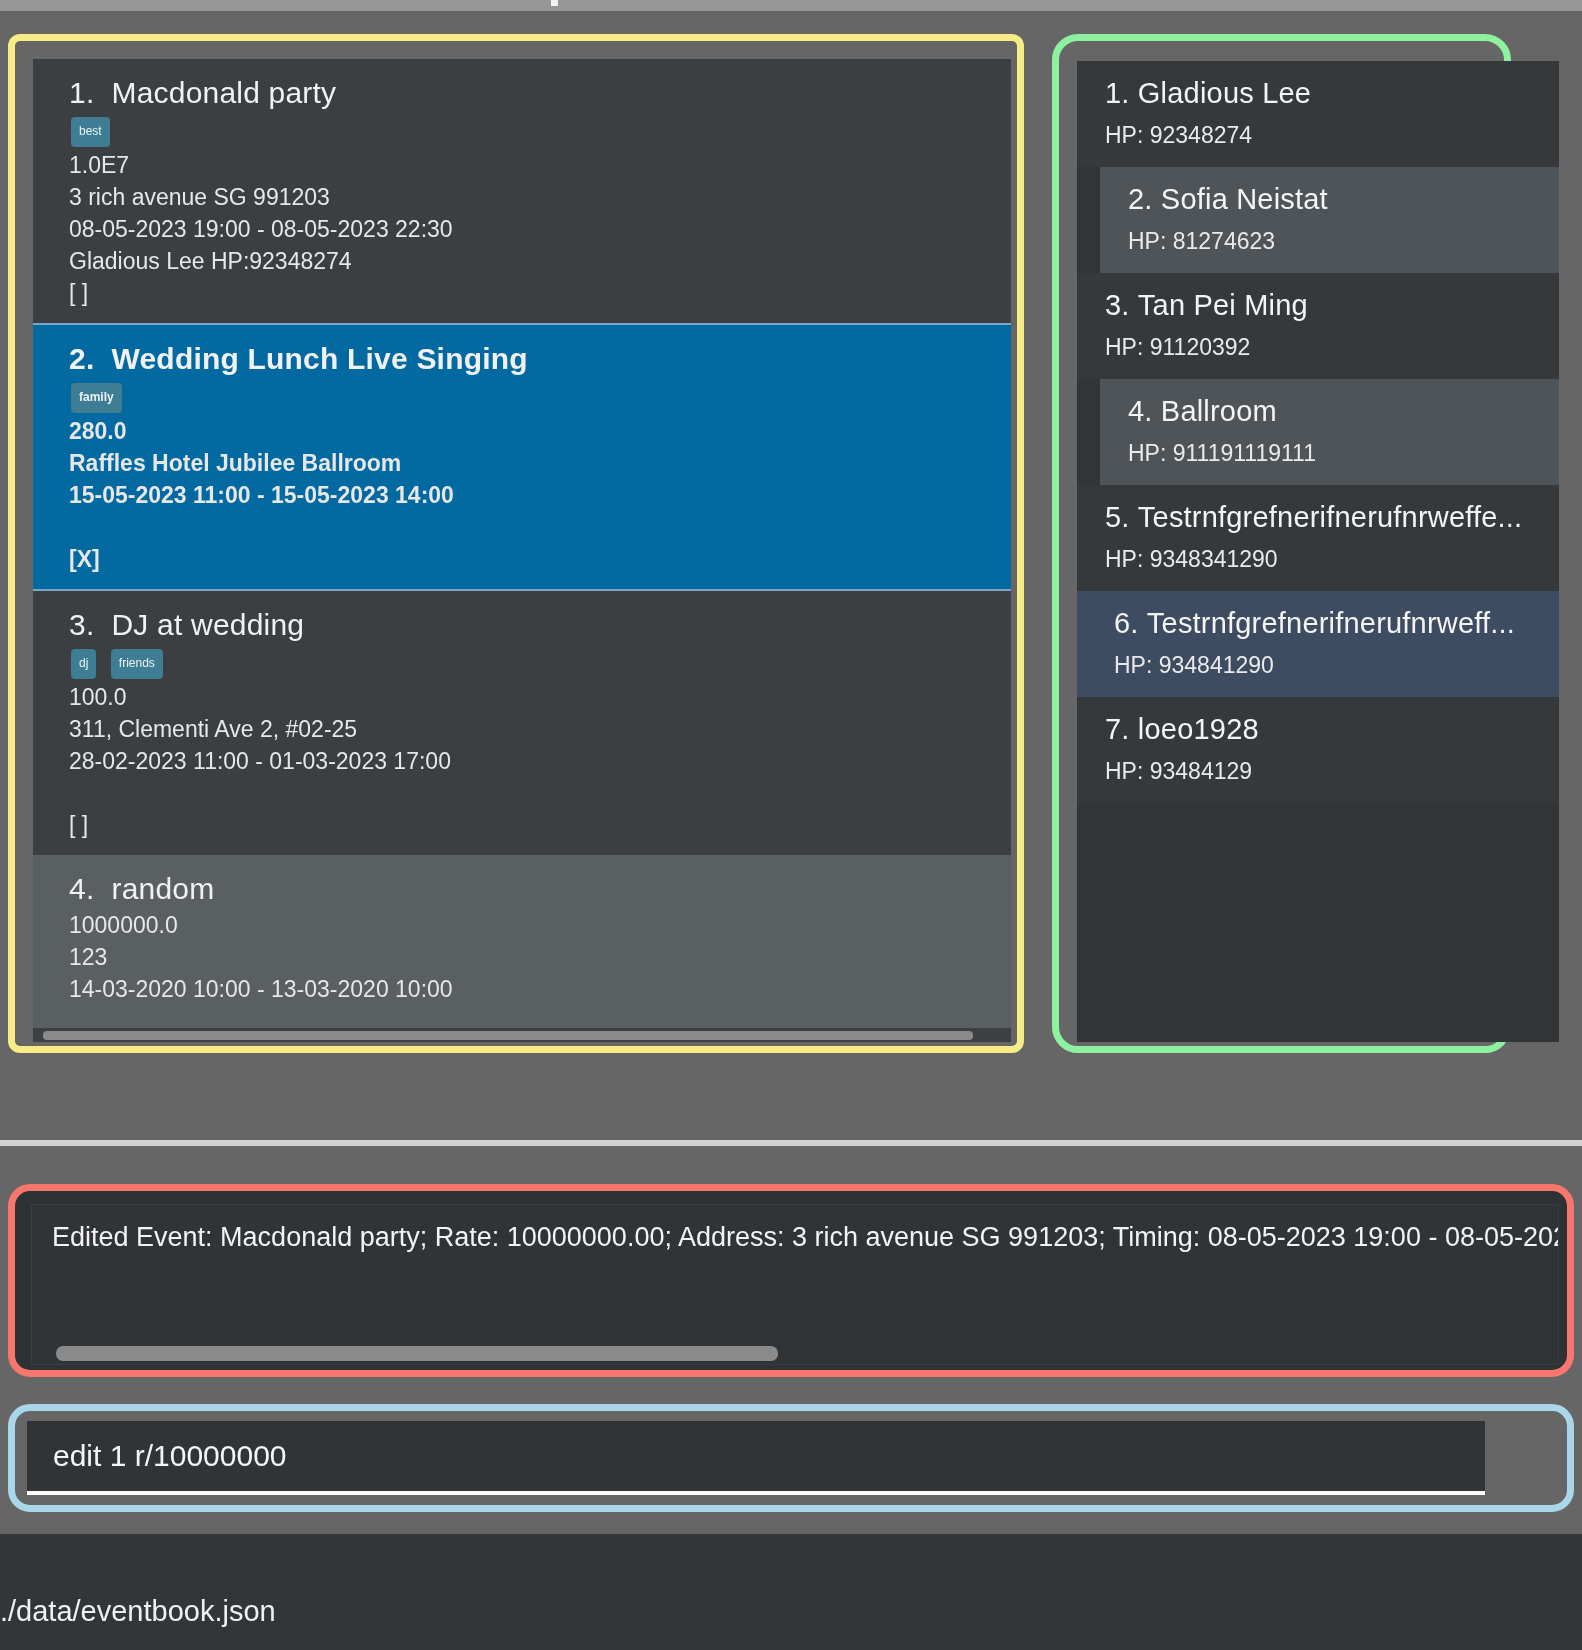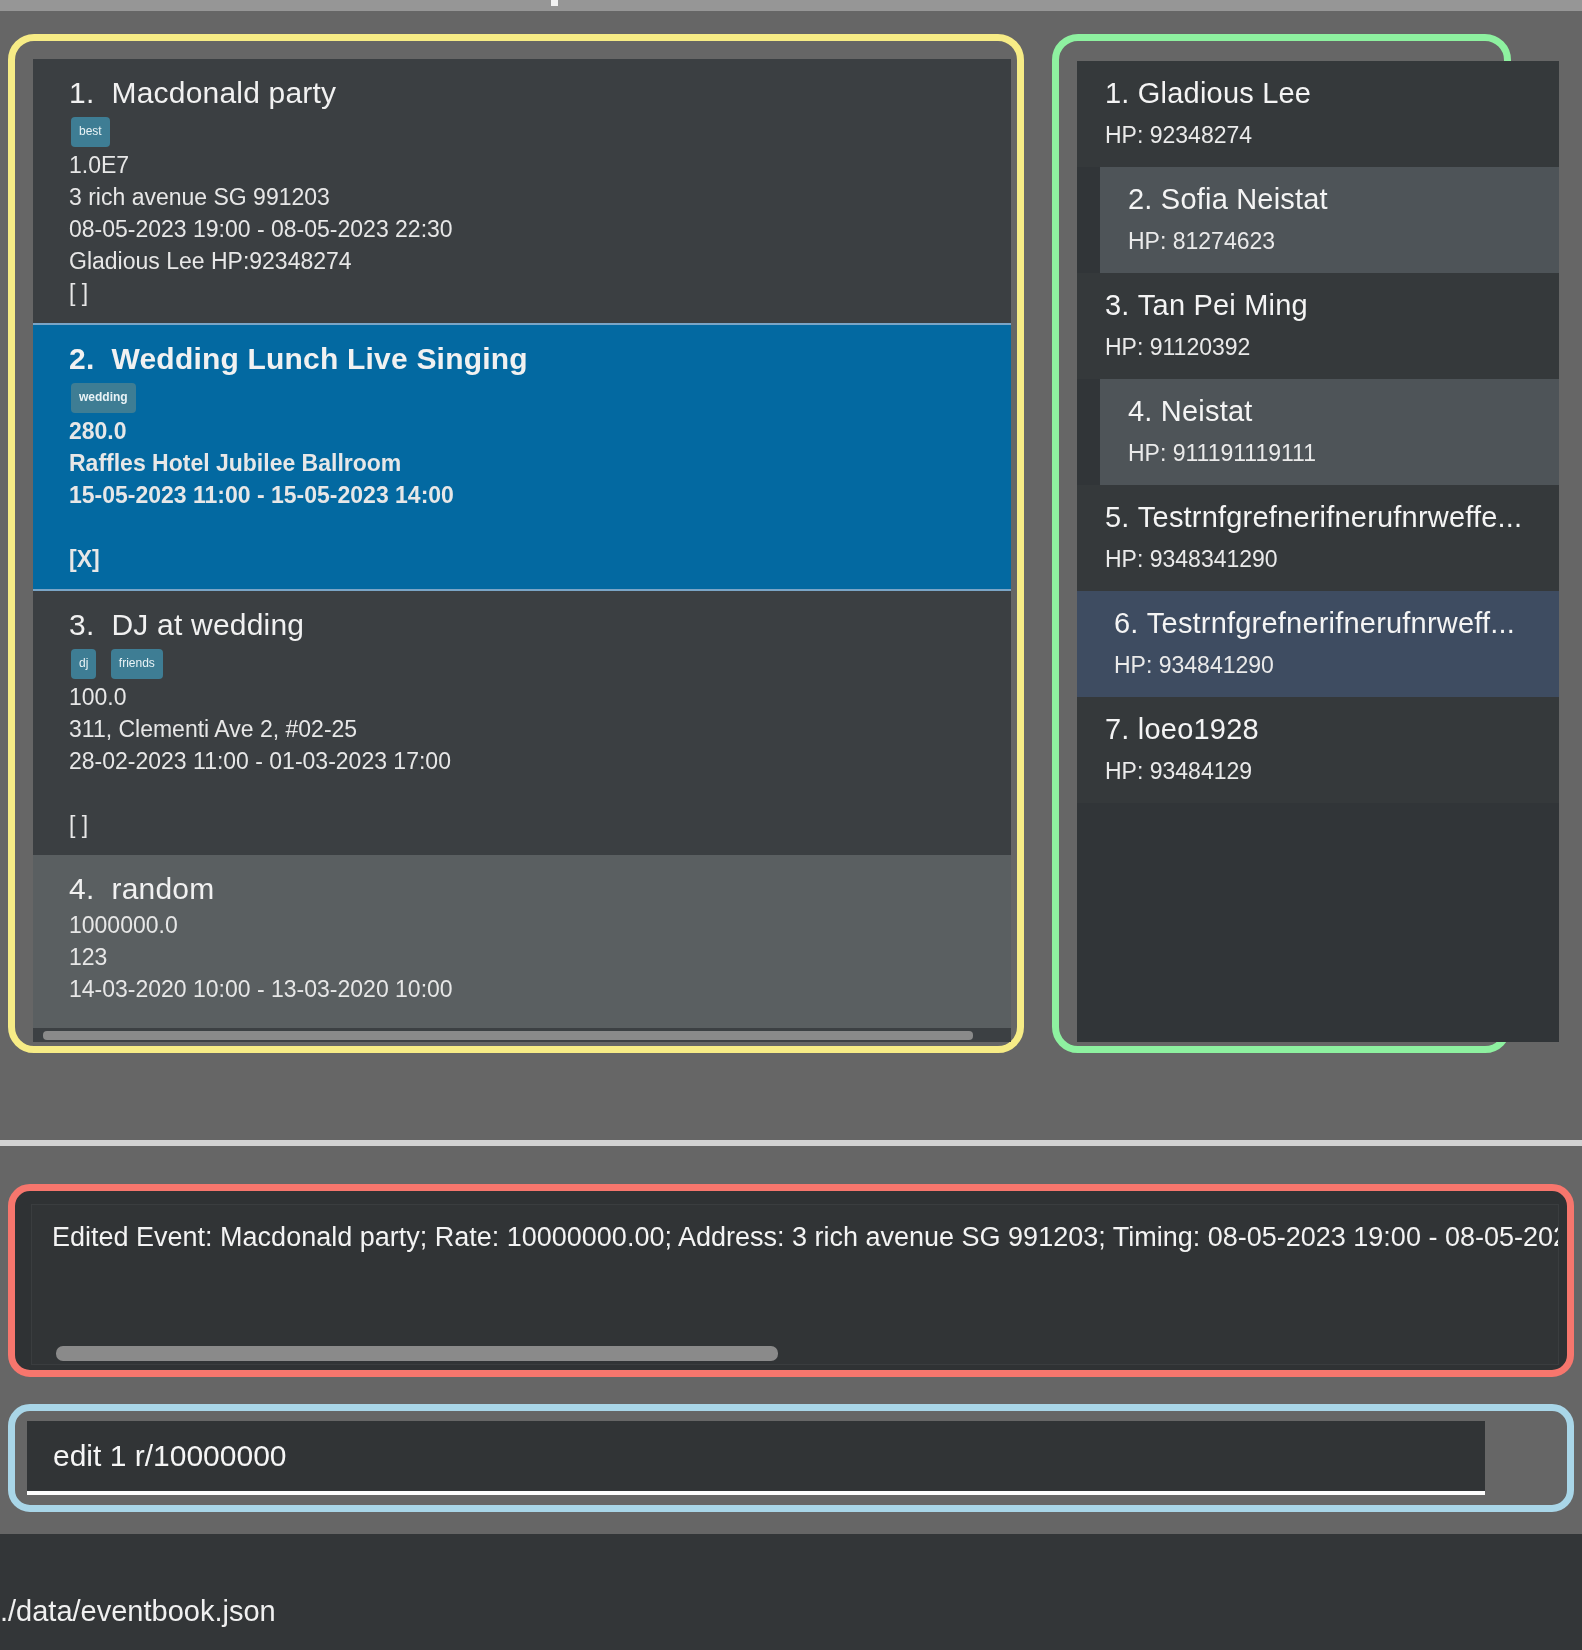--- a/index.html
+++ b/index.html
@@ -47,21 +47,21 @@
   }
 
   
   .events-panel {
     position: absolute;
     left: 8px;
     top: 23px;
     width: 1016px;
     height: 1019px;
     border: 7px solid #f7ec86;
-    border-radius: 26px;
+    border-radius: 12px;
     box-sizing: border-box;
     background: #666666;
     padding: 18px 20px 18px 18px;
   }
   .events-scroll {
     position: relative;
     width: 978px;
     height: 983px;
     overflow: hidden;
     background: #3c4043;
@@ -304,21 +304,21 @@
           <div class="event-line">1.0E7</div>
           <div class="event-line">3 rich avenue SG 991203</div>
           <div class="event-line">08-05-2023 19:00 - 08-05-2023 22:30</div>
           <div class="event-line">Gladious Lee HP:92348274</div>
           <div class="event-line">[ ]</div>
         </div>
 
         <div class="event-card selected">
           <div class="event-title"><span>2.</span>&nbsp;&nbsp;<span>Wedding Lunch Live Singing</span></div>
           <div class="tag-row">
-            <span class="tag">wedding</span>
+            <span class="tag">family</span>
           </div>
           <div class="event-line">280.0</div>
           <div class="event-line">Raffles Hotel Jubilee Ballroom</div>
           <div class="event-line">15-05-2023 11:00 - 15-05-2023 14:00</div>
           <div class="event-line blank"></div>
           <div class="event-line">[X]</div>
         </div>
 
         <div class="event-card">
           <div class="event-title"><span>3.</span>&nbsp;&nbsp;<span>DJ at wedding</span></div>
@@ -360,21 +360,21 @@
           <div class="person-name"><span>2.</span>&nbsp;<span>Sofia Neistat</span></div>
           <div class="person-hp">HP: 81274623</div>
         </div>
 
         <div class="person-row">
           <div class="person-name"><span>3.</span>&nbsp;<span>Tan Pei Ming</span></div>
           <div class="person-hp">HP: 91120392</div>
         </div>
 
         <div class="person-row alt">
-          <div class="person-name"><span>4.</span>&nbsp;<span>Neistat</span></div>
+          <div class="person-name"><span>4.</span>&nbsp;<span>Ballroom</span></div>
           <div class="person-hp">HP: 911191119111</div>
         </div>
 
         <div class="person-row">
           <div class="person-name"><span>5.</span>&nbsp;<span>Testrnfgrefnerifnerufnrweffe...</span></div>
           <div class="person-hp">HP: 9348341290</div>
         </div>
 
         <div class="person-row selected">
           <div class="person-name"><span>6.</span>&nbsp;<span>Testrnfgrefnerifnerufnrweff...</span></div>

